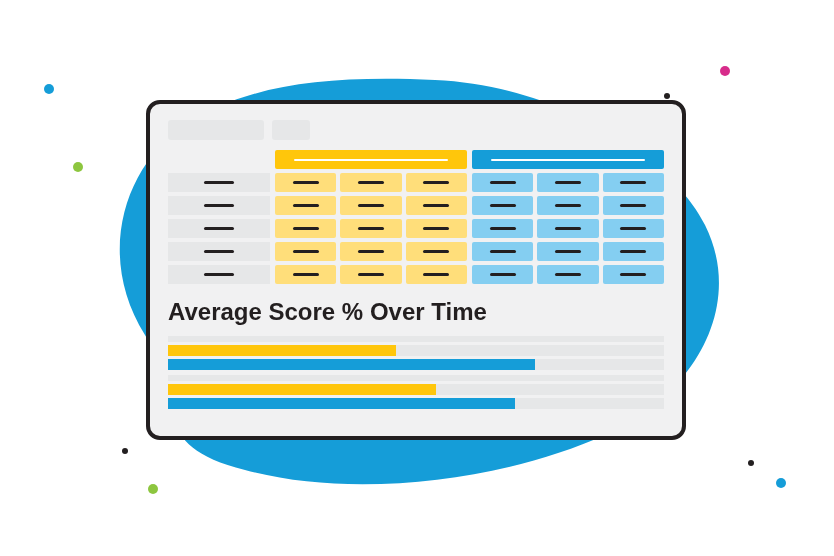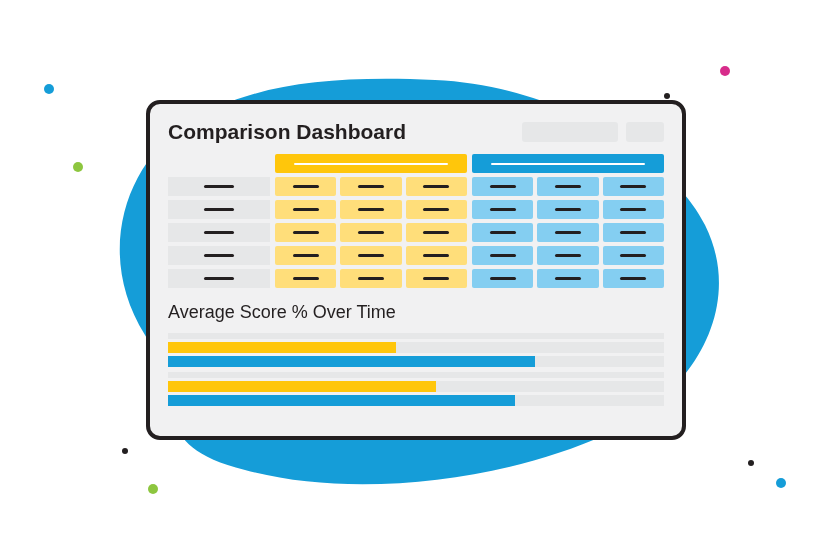--- a/index.html
+++ b/index.html
@@ -52,21 +52,21 @@
   .ghdr .line { height:2px; width:80%; background:#fff; border-radius:2px; }
   .cells { display:grid; grid-template-columns:1fr 1fr 1fr; gap:4px; }
   .cell { height:19px; border-radius:2px; display:flex; align-items:center; justify-content:center; }
   .cell .dash { width: 26px; }
 
   .g-yellow .ghdr { background:#ffc60b; }
   .g-yellow .cell  { background:#ffde7a; }
   .g-blue .ghdr   { background:#159dd8; }
   .g-blue .cell   { background:#84cef1; }
 
-  .subtitle { font-weight:400; font-size:18px; color:#231f20; margin: 14px 0 10px 0; }
+  .subtitle { font-weight:700; font-size:24px; color:#231f20; margin: 14px 0 10px 0; }
 
   .bars { display:flex; flex-direction:column; gap:5px; }
   .barpair { display:flex; flex-direction:column; gap:3px; }
   .track { width:100%; height:11px; background:#e6e7e8; position:relative; }
   .label-track { height:6px; }
   .label-track .fill { background:#e6e7e8; }
   .fill { position:absolute; top:0; left:0; bottom:0; }
   .fill.yellow { background:#ffc60b; }
   .fill.blue   { background:#159dd8; }
   .w-label1 { width: 28%; }
@@ -90,21 +90,20 @@
   <div class="dot d7"></div>
   <div class="dot d8"></div>
 
   <svg class="blob" viewBox="0 0 660 440">
     <path fill="#159dd8" d="M100 70 C 40 110, 10 200, 60 280 C 100 345, 60 390, 160 415 C 270 445, 420 425, 520 380 C 610 340, 660 250, 620 170 C 585 100, 470 30, 350 25 C 240 20, 160 30, 100 70 Z"></path>
   </svg>
 
   <div class="card">
 
     <div class="title-row">
-      <div class="title">Comparison Dashboard</div>
       <div class="placeholder-btn pb-lg"></div>
       <div class="placeholder-btn pb-sm"></div>
     </div>
 
     <div class="table">
 
       <div class="rowhdrs">
         <div class="hdr-spacer"></div>
         <div class="rowhdr">
             <div class="dash"></div>

